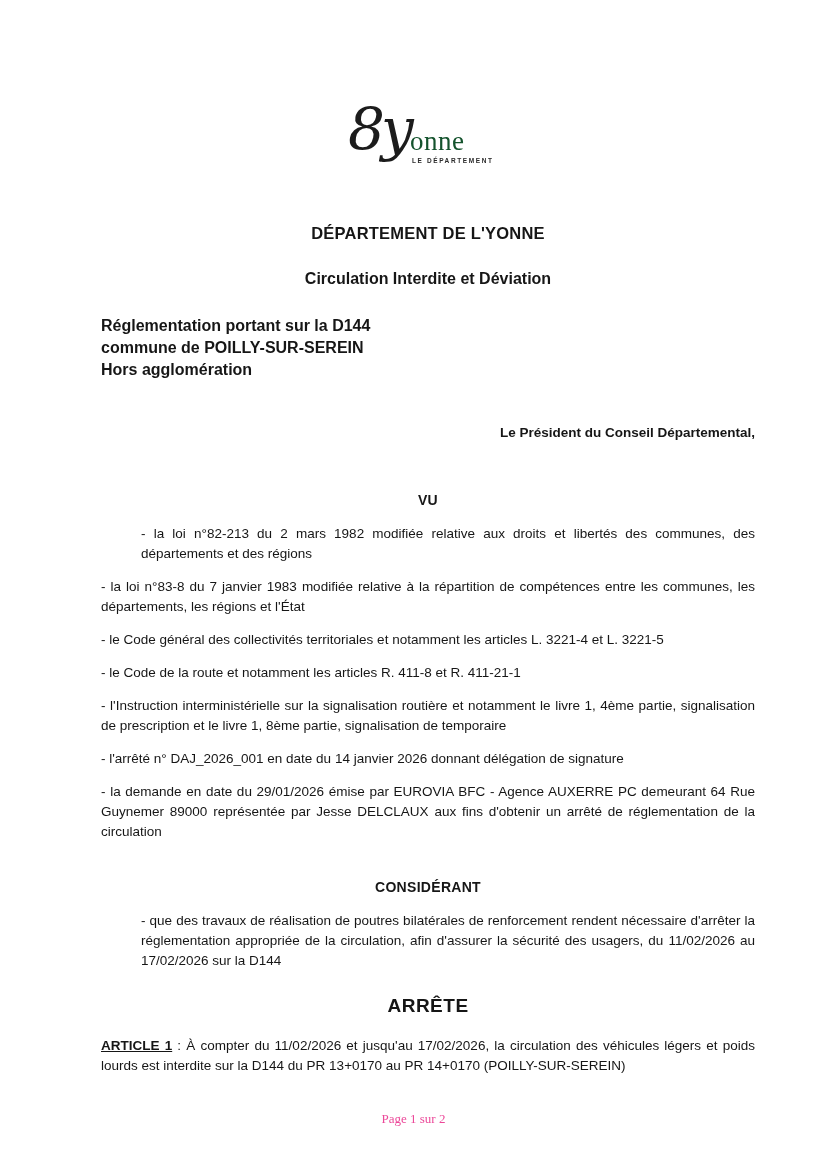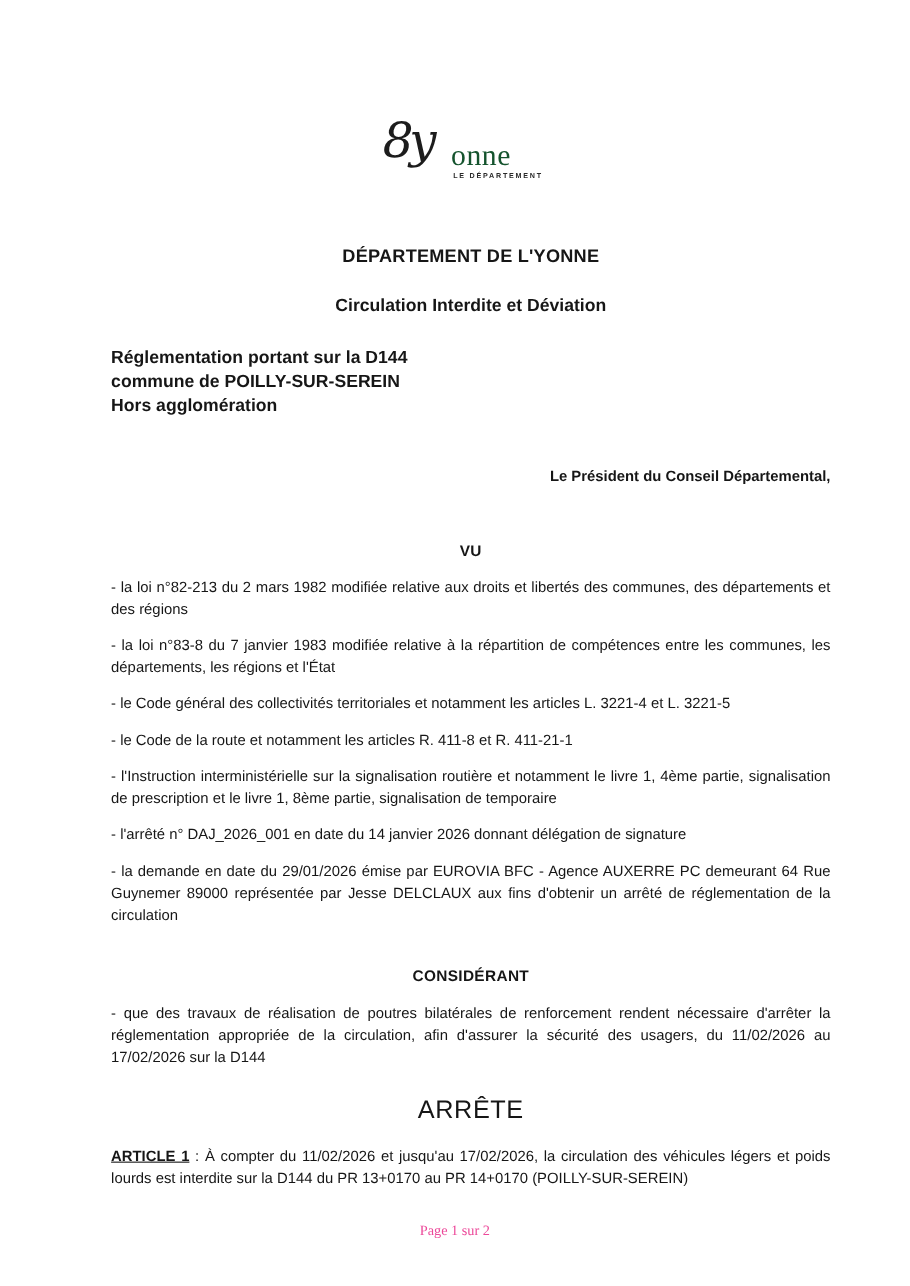--- a/index.html
+++ b/index.html
@@ -27,21 +27,21 @@
   .logo {
     margin: 106px auto 0 auto;
     width: 180px;
     height: 72px;
     position: relative;
     left: -12px;
   }
   .logo-mark {
     font-family: "DejaVu Serif", serif;
     font-style: italic;
-    font-size: 44px;
+    font-size: 58px;
     line-height: 58px;
     font-weight: 500;
     position: absolute;
     left: 22px;
     top: -6px;
     letter-spacing: -4px;
     color: #1c1c1c;
   }
   .logo-suffix {
     position: absolute;
@@ -98,34 +98,35 @@
     font-size: 14px;
     font-weight: bold;
     letter-spacing: 0.3px;
   }
   .section-head.considerant {
     margin-top: 37px;
   }
   .arrete-head {
     margin: 24px 0 0 0;
     text-align: center;
-    font-size: 23px;
-    font-weight: normal;
+    font-size: 19px;
+    font-weight: bold;
     letter-spacing: 0.5px;
   }
 
   
   .para {
     margin: 13px 0 0 0;
     font-size: 13.5px;
     line-height: 20px;
     text-align: justify;
   }
   .para.first-of-section {
     margin-top: 16px;
+    margin-left: 40px;
   }
   .article-para {
     margin: 19px 0 0 0;
     font-size: 13.5px;
     line-height: 20px;
     text-align: justify;
   }
   .article-label {
     font-weight: bold;
     text-decoration: underline;

